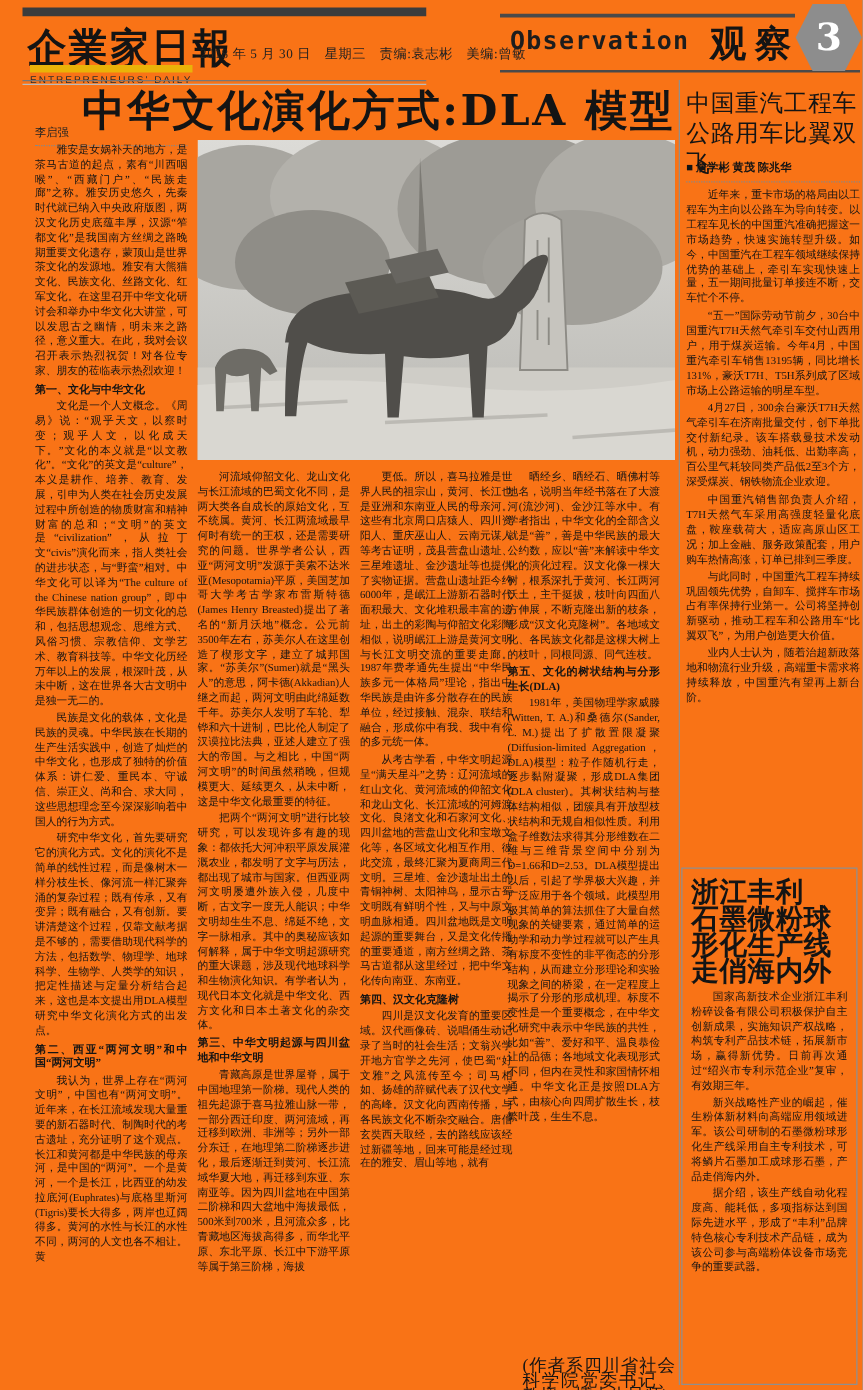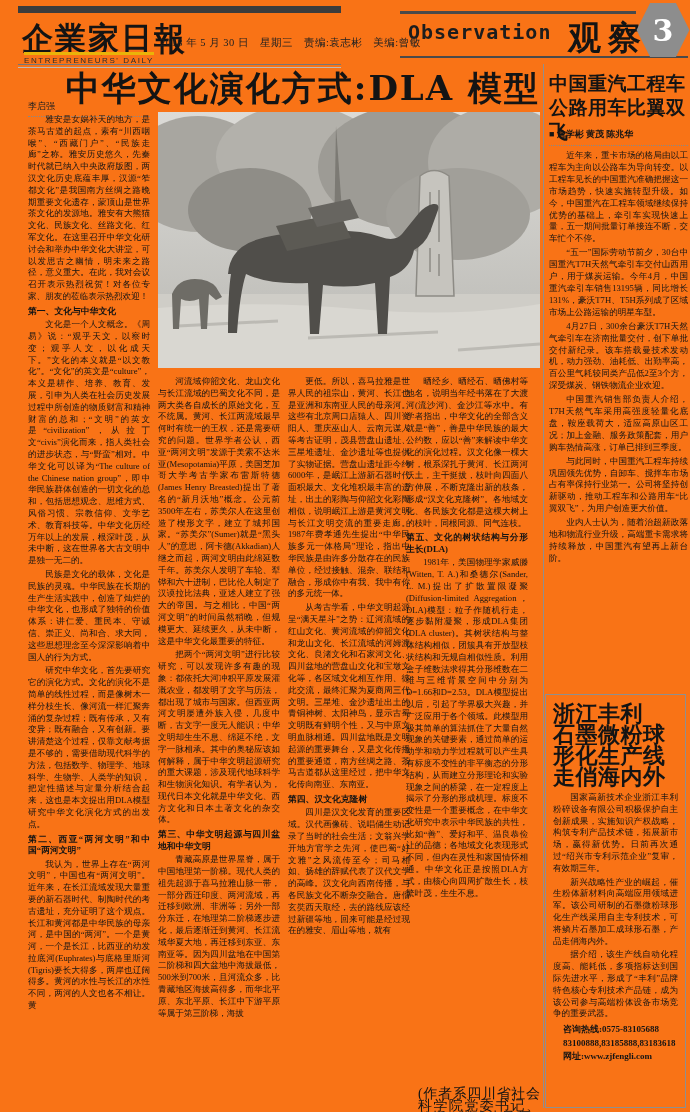--- a/index.html
+++ b/index.html
@@ -3,29 +3,29 @@
 <meta charset="utf-8">
 <style>
   html,body{margin:0;padding:0;background:#9a9a9a;}
   #page{position:relative;width:690px;height:1112px;margin:0 auto;background:#f97316;
         font-family:"Liberation Serif","DejaVu Serif",serif;color:#141414;overflow:hidden;}
   
   .topbar{position:absolute;left:18px;top:6px;width:323px;height:7px;background:#3c3c3c;}
   .logo-cn{position:absolute;left:22px;top:18px;font-family:"DejaVu Serif",serif;font-weight:bold;
            font-size:31px;letter-spacing:2px;transform:scaleY(1.05);}
   .logo-en{position:absolute;left:24px;top:52px;font-family:"Liberation Sans",sans-serif;
-           font-size:8px;letter-spacing:1.6px;color:#2c2c2c;border-top:3px solid #eab308;padding-top:1px;}
+           font-size:8px;letter-spacing:1.6px;color:#2c2c2c;border-top:6px solid #eab308;padding-top:1px;}
   .dateline{position:absolute;left:160px;top:36px;font-size:10.5px;letter-spacing:.5px;color:#222;}
   .mast-rule-left{position:absolute;left:18px;top:64px;width:323px;height:2px;
                   border-top:1px solid #777;border-bottom:1px solid #bbb;}
   .hdr-right-topline{position:absolute;left:400px;top:11px;width:236px;height:3px;background:#4a4a4a;}
   .hdr-right-botline{position:absolute;left:400px;top:56px;width:288px;height:2px;background:#4a4a4a;}
   .section-en{position:absolute;left:408px;top:20px;font-family:"DejaVu Sans Mono",monospace;
               font-weight:bold;font-size:20px;letter-spacing:1px;color:#1d1d1d;}
-  .section-cn{position:absolute;left:568px;top:16px;font-size:33px;font-weight:bold;letter-spacing:7px;}
+  .section-cn{position:absolute;left:568px;top:16px;font-size:29px;font-weight:bold;letter-spacing:7px;}
   .pagehex{position:absolute;left:636px;top:2px;width:54px;height:56px;background:#8d8d8d;
            clip-path:polygon(26% 2%,74% 2%,99% 50%,74% 98%,26% 98%,1% 50%);
            display:flex;align-items:center;justify-content:center;}
   .pagehex span{color:#fff;font-weight:bold;font-size:30px;font-family:"DejaVu Serif",serif;}
   
   .headline{position:absolute;left:28px;top:66px;width:512px;text-align:right;
             font-size:34px;font-weight:bold;letter-spacing:2px;font-family:"DejaVu Serif",serif;}
   .m-byline{position:absolute;left:28px;top:100px;width:122px;font-size:9px;color:#222;
             border-bottom:1px dotted #888;padding-bottom:3px;}
   .photo{position:absolute;left:158px;top:112px;width:382px;height:256px;}
@@ -35,21 +35,21 @@
   .ncol h4{margin:3px 0 2px;font-size:8.8px;line-height:11.5px;font-weight:bold;}
   #col1{left:28px;top:114px;height:994px;}
   #col2{left:158px;top:376px;height:732px;}
   #col3{left:288px;top:376px;height:732px;}
   #col4{left:406px;top:376px;height:698px;}
   .author-note{position:absolute;left:418px;top:1088px;width:122px;font-size:14px;
                line-height:11.8px;font-weight:normal;text-align:justify;}
   .vrule{position:absolute;left:543px;top:64px;width:1px;height:1044px;background:#8f8f8f;}
   
   .r-headline{position:absolute;left:549px;top:72px;width:139px;font-size:19px;line-height:24px;
-              font-weight:bold;letter-spacing:.5px;}
+              font-weight:normal;letter-spacing:.5px;}
   .r-byline{position:absolute;left:549px;top:128px;width:139px;font-size:9px;font-weight:bold;
             border-bottom:1px dotted #888;padding-bottom:4px;}
   .r-body{position:absolute;left:549px;top:150px;width:139px;height:538px;overflow:hidden;
           font-size:8.6px;line-height:11.9px;text-align:justify;}
   .r-body p{margin:0 0 2px;text-indent:2em;}
   
   .bbox{position:absolute;left:545px;top:694px;width:141px;height:414px;border:1px solid #8f8f8f;
         padding:8px 7px 6px;box-sizing:border-box;overflow:hidden;}
   .b-kicker{font-size:10.5px;line-height:14.5px;font-weight:bold;margin-bottom:3px;}
   .b-headline{font-size:22px;line-height:21px;font-weight:bold;margin-bottom:5px;letter-spacing:.5px;}
@@ -154,20 +154,15 @@
     <div class="b-headline">
         <div>浙江丰利</div>
         <div>石墨微粉球形化生产线</div>
         <div>走俏海内外</div>
       </div>
     <div class="b-body">
         <p>国家高新技术企业浙江丰利粉碎设备有限公司积极保护自主创新成果，实施知识产权战略，构筑专利产品技术链，拓展新市场，赢得新优势。日前再次通过“绍兴市专利示范企业”复审，有效期三年。</p>
         <p>新兴战略性产业的崛起，催生粉体新材料向高端应用领域进军。该公司研制的石墨微粉球形化生产线采用自主专利技术，可将鳞片石墨加工成球形石墨，产品走俏海内外。</p>
         <p>据介绍，该生产线自动化程度高、能耗低，多项指标达到国际先进水平，形成了“丰利”品牌特色核心专利技术产品链，成为该公司参与高端粉体设备市场竞争的重要武器。</p>
       </div>
-    <div class="b-contact">
-        <div>咨询热线:0575-83105688</div>
-        <div>83100888,83185888,83183618</div>
-        <div>网址:www.zjfengli.com</div>
-      </div>
   </div>
 
 </div>
 
 </body></html>

